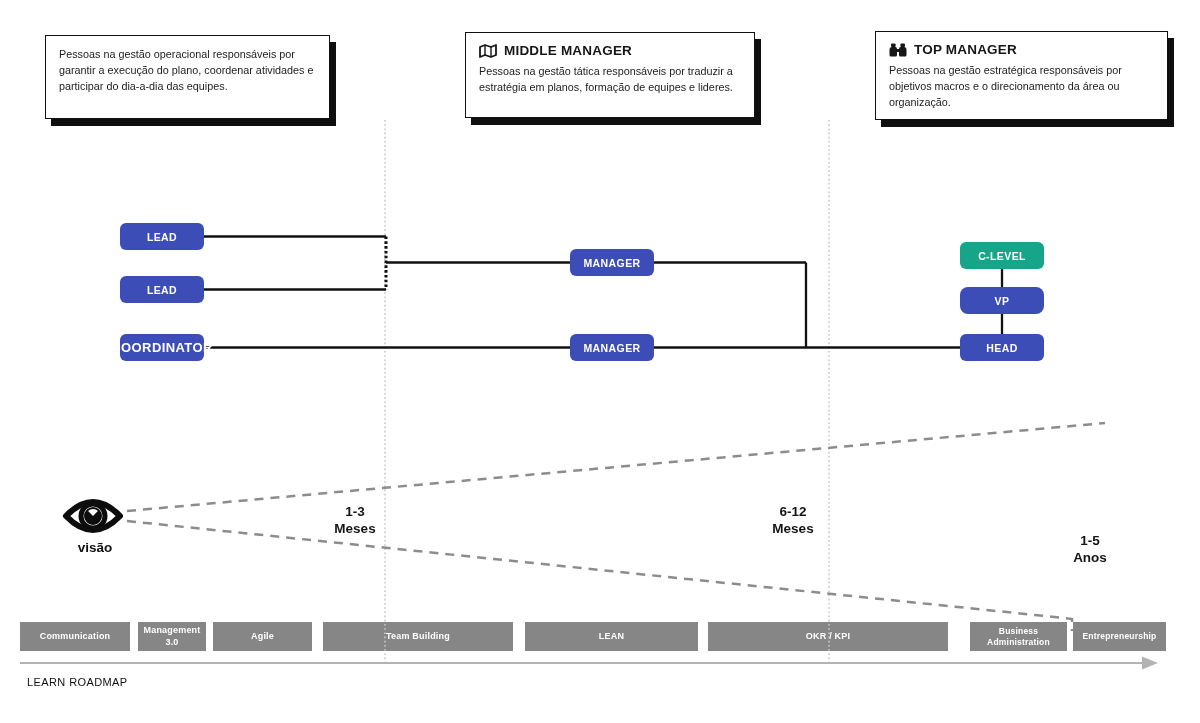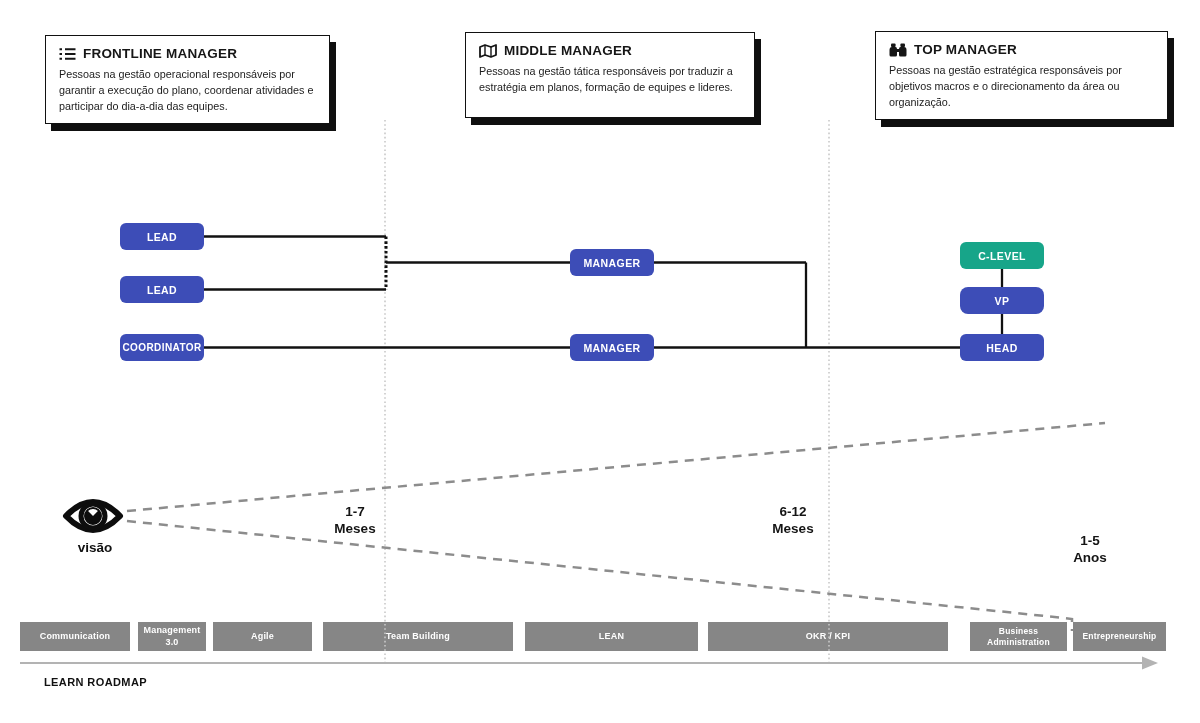--- a/index.html
+++ b/index.html
@@ -37,43 +37,31 @@
     font-size:13.5px;font-weight:bold;color:#141414;line-height:17px;
   }
   
   .chip{
     position:absolute;top:622px;height:29px;background:#868686;color:#fff;
     font-size:9px;font-weight:bold;letter-spacing:.2px;text-align:center;
     display:flex;align-items:center;justify-content:center;box-sizing:border-box;
     line-height:1.25;padding:0 4px;
   }
   .roadmap-title{
-    position:absolute;left:28px;top:676px;font-size:11px;font-weight:bold;
+    position:absolute;left:11px;top:676px;font-size:11px;font-weight:normal;
     letter-spacing:.4px;color:#111;padding-left:16px;
   }
   .lines{position:absolute;left:0;top:0;pointer-events:none;}
 </style>
 </head>
 <body>
 
 <div class="canvas">
 
   <div class="card" style="left:45px;top:35px;width:285px;min-height:84px;">
-    <div class="card-title">
-      <span class="card-icon">
-        <svg width="17" height="14" viewBox="0 0 17 14">
-          <g stroke="#161616" stroke-width="2" fill="none">
-            <path d="M0.5,2.3 L3,2.3 M6,2.3 L16.5,2.3"></path>
-            <path d="M0.5,7 L3,7 M6,7 L16.5,7"></path>
-            <path d="M0.5,11.7 L3,11.7 M6,11.7 L16.5,11.7"></path>
-          </g>
-        </svg>
-      </span>
-      <span>FRONTLINE MANAGER</span>
-    </div>
     <div class="card-desc">Pessoas na gestão operacional responsáveis por garantir a execução do plano, coordenar atividades e participar do dia-a-dia das equipes.</div>
   </div>
 
   <div class="card" style="left:465px;top:32px;width:290px;min-height:86px;">
     <div class="card-title">
       <span class="card-icon">
         <svg width="18" height="14" viewBox="0 0 18 14">
           <path d="M1,3 L6,1 L12,3 L17,1 L17,11 L12,13 L6,11 L1,13 Z" fill="none" stroke="#161616" stroke-width="1.8" stroke-linejoin="round"></path>
           <path d="M6,1.5 L6,11 M12,3 L12,12.5" stroke="#161616" stroke-width="1.4"></path>
         </svg>
@@ -132,39 +120,39 @@
     </g>
 
     <g>
       <path d="M20,663 H1142" stroke="#b3b3b3" stroke-width="2" fill="none"></path>
       <polygon points="1142,656.5 1158,663 1142,669.5" fill="#b3b3b3"></polygon>
     </g>
   </svg>
 
   <div class="node" style="left:120px;top:223px;">LEAD</div>
   <div class="node" style="left:120px;top:276px;">LEAD</div>
-  <div class="node" style="left:120px;top:334px;font-size:10px;">COORDINATOR</div>
+  <div class="node" style="left:120px;top:334px;font-size:13px;">COORDINATOR</div>
   <div class="node" style="left:570px;top:249px;">MANAGER</div>
   <div class="node" style="left:570px;top:334px;">MANAGER</div>
   <div class="node green" style="left:960px;top:242px;">C-LEVEL</div>
   <div class="node" style="left:960px;top:287px;border-radius:8px;">VP</div>
   <div class="node" style="left:960px;top:334px;">HEAD</div>
 
   <span class="eye">
     <svg width="62" height="44" viewBox="0 0 62 44">
       <path d="M4,22 Q31,-6 58,22 Q31,50 4,22 Z" fill="#fff" stroke="#0d0d0d" stroke-width="6" stroke-linejoin="round"></path>
       <circle cx="31" cy="22" r="12" fill="none" stroke="#0d0d0d" stroke-width="5"></circle>
       <path d="M31,22 L31,14 A8,8 0 1 1 23,22 Z" fill="#0d0d0d" transform="rotate(45 31 22)"></path>
       <circle cx="31" cy="22" r="8" fill="none" stroke="#0d0d0d" stroke-width="2"></circle>
     </svg>
   </span>
   <div class="vision-label">visão</div>
 
   <div class="tlabel" style="left:355px;top:503px;">
-    <div>1-7</div>
+    <div>1-3</div>
     <div>Meses</div>
   </div>
   <div class="tlabel" style="left:793px;top:503px;">
     <div>6-12</div>
     <div>Meses</div>
   </div>
   <div class="tlabel" style="left:1090px;top:532px;">
     <div>1-5</div>
     <div>Anos</div>
   </div>

